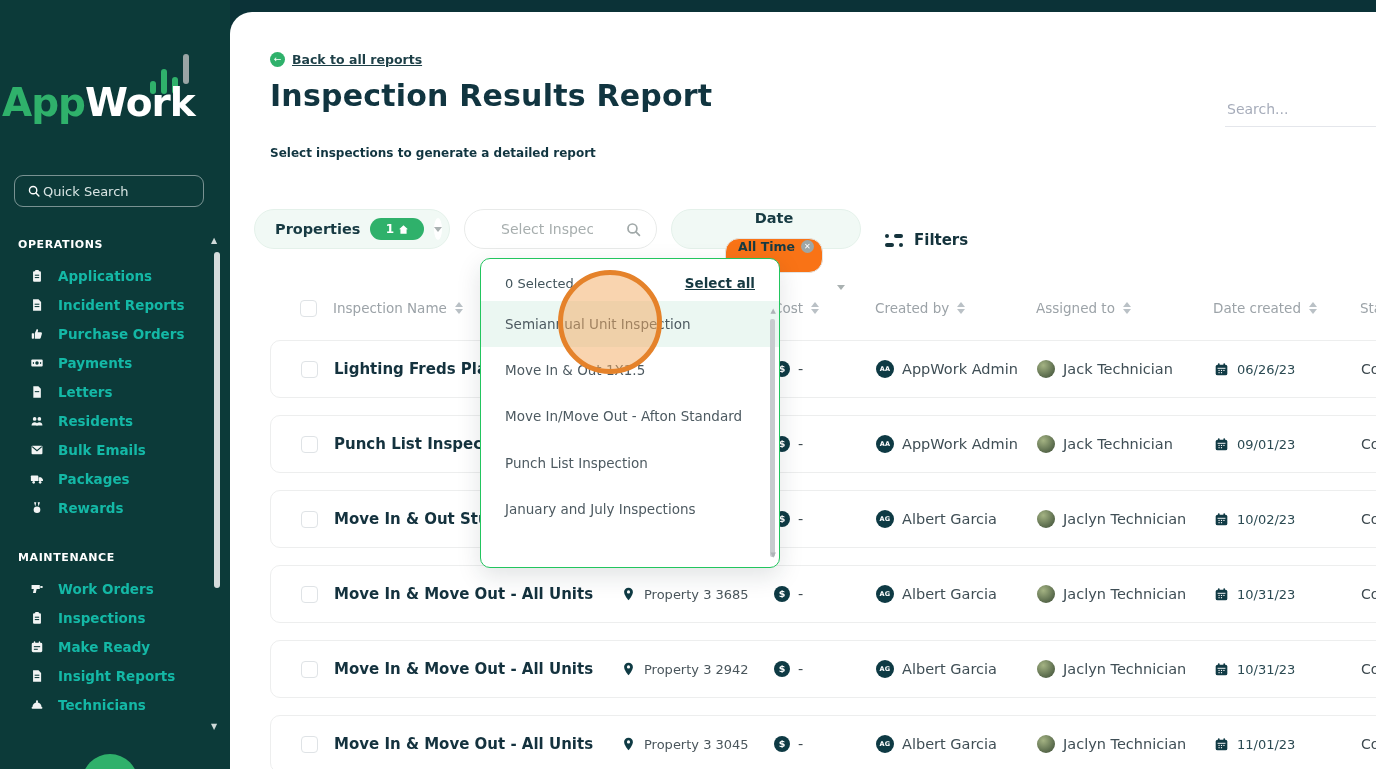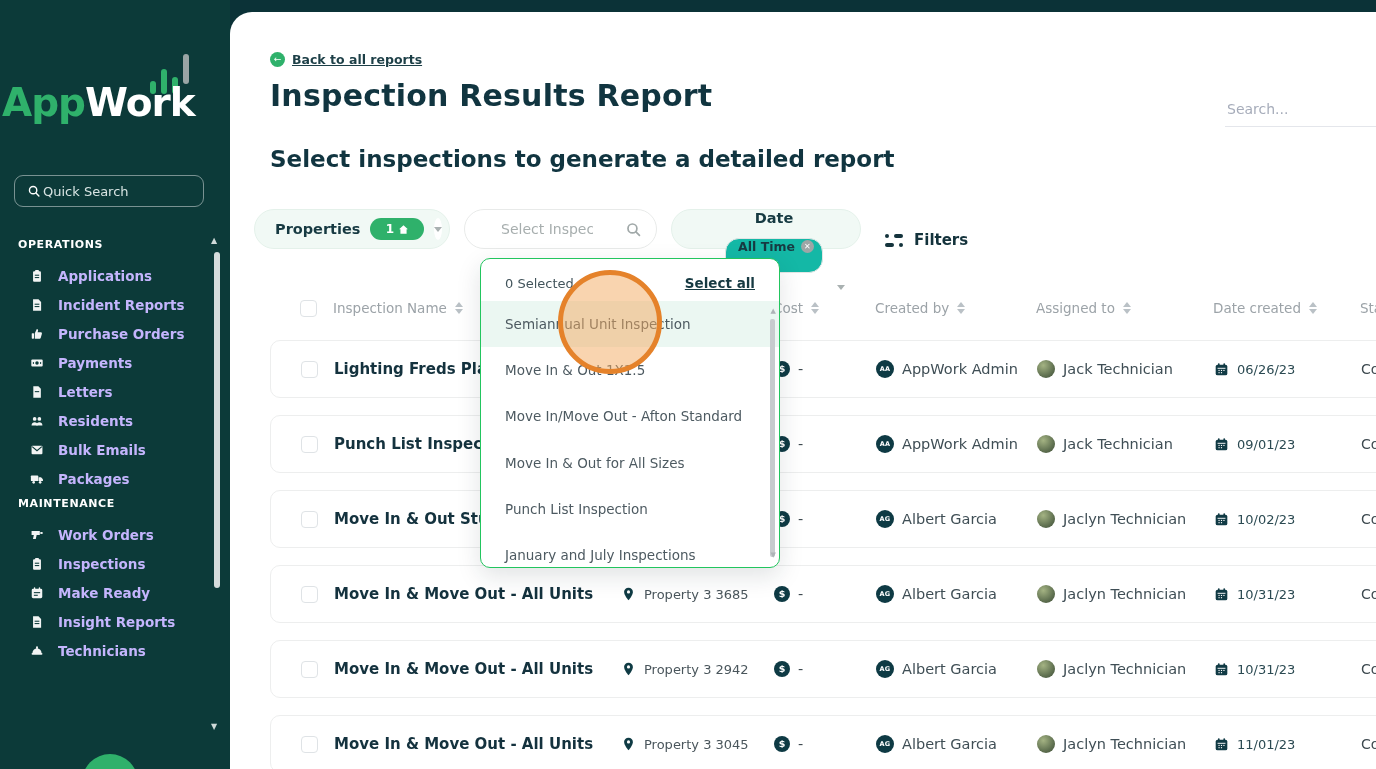--- a/index.html
+++ b/index.html
@@ -26,55 +26,55 @@
     border-radius:9px;display:flex;align-items:center;gap:0;padding-left:12px;box-sizing:border-box;}
   .qs-icon{width:14px;height:14px;color:#fff;}
   .quick-search input{background:transparent;border:none;outline:none;color:#EAF2F1;font-size:13px;width:120px;font-family:inherit;}
   .quick-search input::placeholder{color:#E3EDEC;opacity:.95;}
   #sidebar-nav{position:absolute;left:0;top:238px;width:230px;}
   .nav-label{color:#ffffff;font-size:11px;font-weight:800;letter-spacing:.6px;padding:0 0 8px 18px;}
   .nav-label + .nav-item{margin-top:2px;}
   .nav-item{display:flex;align-items:center;gap:14px;height:29px;padding-left:30px;cursor:pointer;}
   .nav-item:last-child{margin-bottom:14px;}
   .nav-icon{width:14px;height:14px;color:#fff;flex:0 0 14px;opacity:.95;}
-  .nav-text{color:#c4b5fd;font-size:13.5px;font-weight:600;}
+  .nav-text{color:#14b8a6;font-size:13.5px;font-weight:600;}
   .sb-arrow{position:absolute;left:211px;color:#CFD9D8;font-size:8px;}
   .sb-arrow.up{top:236px;}
   .sb-arrow.down{top:722px;}
   .sb-thumb{position:absolute;left:214px;top:252px;width:6px;height:336px;background:#D5DCDC;border-radius:3px;}
   .fab{position:absolute;left:82px;top:754px;width:56px;height:56px;border-radius:50%;background:#2FB16B;}
 
   
   .main{position:absolute;left:230px;top:12px;right:0;bottom:0;background:#ffffff;border-top-left-radius:22px;overflow:hidden;z-index:1;}
   .back-row{position:absolute;left:40px;top:40px;display:flex;align-items:center;gap:7px;cursor:pointer;}
   .back-circle{width:15px;height:15px;border-radius:50%;background:#2FB16B;color:#fff;font-size:9px;line-height:15px;text-align:center;}
   .back-text{font-size:12.5px;font-weight:700;color:#1D3F47;text-decoration:underline;}
   .page-title{position:absolute;left:40px;top:66px;font-size:30px;font-weight:800;color:#113540;letter-spacing:.2px;}
-  .page-subtitle{position:absolute;left:40px;top:134px;font-size:23px;font-weight:700;color:#113540;}
+  .page-subtitle{position:absolute;left:40px;top:134px;font-size:12px;font-weight:700;color:#113540;}
   .top-search{position:absolute;left:995px;top:80px;width:170px;height:32px;border:none;border-bottom:1px solid #E4E6EB;
     outline:none;font-size:14px;color:#55606C;font-family:inherit;background:transparent;}
   .top-search::placeholder{color:#A6ACBA;}
 
   
   .filter-row{position:absolute;left:24px;top:197px;display:flex;align-items:flex-end;gap:14px;}
   .pill{height:40px;border-radius:20px;display:flex;align-items:center;box-sizing:border-box;}
   .pill.mint{background:#F1F9F5;border:1px solid #E4F1EA;}
   .pill-label{font-size:14.5px;font-weight:600;color:#173A42;}
   .props-pill{width:196px;padding:0 8px 0 20px;gap:10px;}
   .badge{height:22px;min-width:40px;border-radius:11px;background:#2FB16B;display:flex;align-items:center;justify-content:center;gap:4px;padding:0 7px;}
   .badge-count{color:#fff;font-size:12px;font-weight:700;}
   .badge-house{width:11px;height:11px;color:#fff;}
   .chev-circle{width:22px;height:22px;border-radius:50%;background:#fff;display:flex;align-items:center;justify-content:center;margin-left:auto;}
   .chev{width:0;height:0;border-left:4.5px solid transparent;border-right:4.5px solid transparent;border-top:5px solid #A9B1B1;}
   .select-pill{width:193px;background:#fff;border:1px solid #E8EAE9;padding:0 14px 0 36px;justify-content:space-between;}
   .select-pill input{border:none;outline:none;width:92px;font-size:14px;font-family:inherit;color:#55606C;background:transparent;padding:0;}
   .select-pill input::placeholder{color:#A7AEAE;}
   .mag-icon{width:17px;height:17px;color:#A0A8A8;}
   .date-pill{width:190px;padding:0 8px 0 24px;gap:12px;flex-direction:column;}
-  .chip{height:27px;border-radius:14px;background:#14b8a6;border:1px solid #E3E6E5;display:flex;align-items:center;gap:6px;padding:0 8px 18px 12px;}
+  .chip{height:27px;border-radius:14px;background:#f97316;border:1px solid #E3E6E5;display:flex;align-items:center;gap:6px;padding:0 8px 18px 12px;}
   .chip-text{font-size:12.5px;font-weight:600;color:#173A42;}
   .x-circle{width:13px;height:13px;border-radius:50%;background:#9EA6A6;color:#fff;font-size:8px;line-height:13px;text-align:center;}
   .filters-btn{display:flex;align-items:center;gap:11px;margin-left:10px;cursor:pointer;}
   .f-ic{position:relative;width:18px;height:13px;}
   .f-ic i{position:absolute;background:#14333C;border-radius:2px;display:block;}
   .f-ic .d1{left:0;top:0;width:4px;height:4px;}
   .f-ic .l1{right:0;top:0;width:9px;height:4px;}
   .f-ic .l2{left:0;bottom:0;width:9px;height:4px;}
   .f-ic .d2{right:0;bottom:0;width:4px;height:4px;}
   .filters-label{font-size:15px;font-weight:600;color:#14333C;}
@@ -221,21 +221,30 @@
         <span class="nav-icon icon">
           <svg viewBox="0 0 16 16" fill="currentColor">
             <rect x="1" y="4" width="8.4" height="6.4" rx="0.8"></rect>
             <path d="M9.8 6h2.8l2.2 2.4v2H9.8z"></path>
             <circle cx="4.2" cy="11.8" r="1.5"></circle>
             <circle cx="11.6" cy="11.8" r="1.5"></circle>
           </svg>
         </span>
         <span class="nav-text">Packages</span>
       </div>
-      <div class="nav-label" style="margin-top: 4px;">MAINTENANCE</div>
+      <div class="nav-item">
+        <span class="nav-icon icon">
+          <svg viewBox="0 0 16 16" fill="currentColor">
+            <path d="M4.6 1.5h2.6L6 6.2zM8.8 1.5h2.6L9.8 6.2z"></path>
+            <circle cx="8" cy="10" r="3.8"></circle>
+          </svg>
+        </span>
+        <span class="nav-text">Rewards</span>
+      </div>
+      <div class="nav-label" style="margin-top: 29px;">MAINTENANCE</div>
       <div class="nav-item">
         <span class="nav-icon icon">
           <svg viewBox="0 0 16 16" fill="currentColor">
             <path d="M1.8 3.5h9.4v4.4H7.6l-1 4.6H3.4l1-4.6H1.8z"></path>
             <rect x="11.8" y="4.6" width="2.6" height="2.2"></rect>
           </svg>
         </span>
         <span class="nav-text">Work Orders</span>
       </div>
       <div class="nav-item">
@@ -623,21 +632,20 @@
 
   <div class="dropdown">
     <div class="dd-header">
       <span class="dd-count">0 Selected</span>
       <span class="dd-selectall">Select all</span>
     </div>
     <div id="dropdown-list">
         <div class="dd-item hl">Semiannual Unit Inspection</div>
         <div class="dd-item">Move In &amp; Out 1X1.5</div>
         <div class="dd-item">Move In/Move Out - Afton Standard</div>
-        <div class="dd-item">Move In &amp; Out for All Sizes</div>
         <div class="dd-item">Punch List Inspection</div>
         <div class="dd-item">January and July Inspections</div>
       </div>
     <span class="dd-sb-arrow up">▲</span>
     <span class="dd-sb-thumb"></span>
     <span class="dd-sb-arrow down">▼</span>
   </div>
 
   <div class="click-circle"></div>
 </div>

